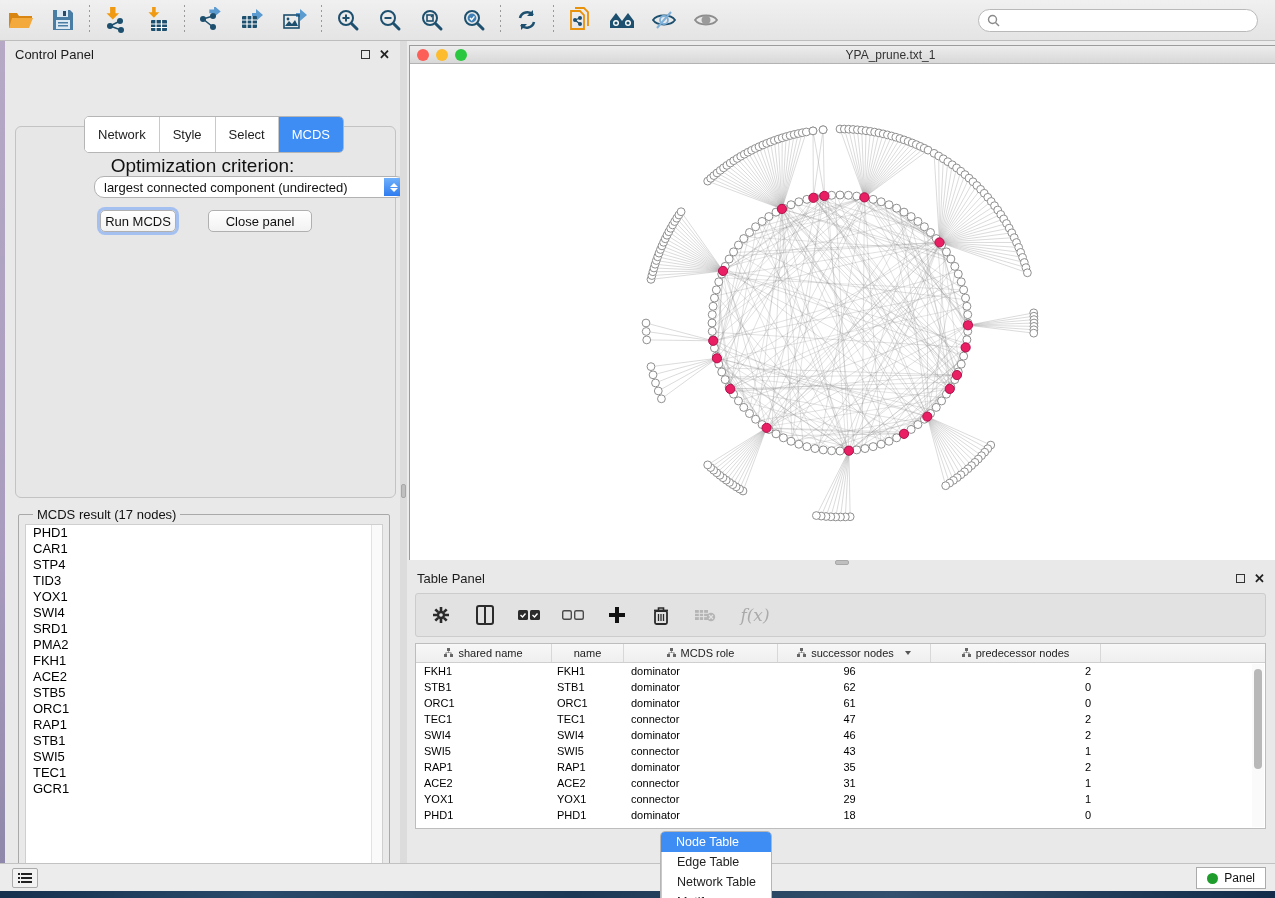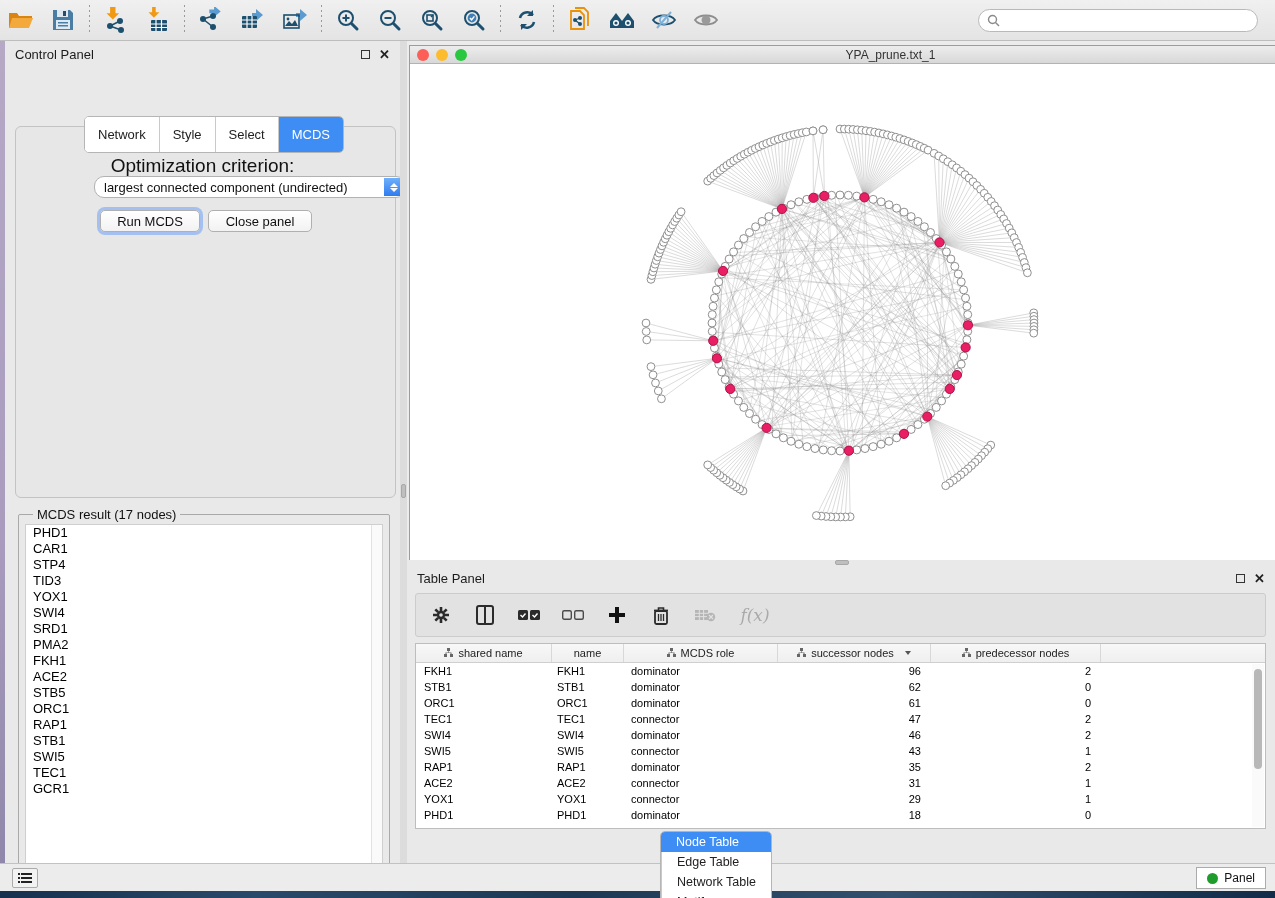--- a/index.html
+++ b/index.html
@@ -50,21 +50,21 @@
     background:#fff; border:1px solid #b2b2b2; border-radius:10px;
     display:flex; align-items:center; font-size:13px; color:#111; padding-left:9px;margin-left:44px; }
   #criterion-stepper { position:absolute; right:1px; top:1px; bottom:1px; width:20px;
     border-radius:0 4px 4px 0; background:linear-gradient(#6fb1fb,#2f7bf0);
     display:flex; flex-direction:column; align-items:center; justify-content:center; gap:1px; }
   .chev { width:0; height:0; border-left:4px solid transparent; border-right:4px solid transparent; }
   .chev.up { border-bottom:4px solid #fff; } .chev.down { border-top:4px solid #fff; }
   .push-btn { position:absolute; top:169px; height:22px; background:linear-gradient(#ffffff,#f2f2f2);
     border:1px solid #b0b0b0; border-radius:5px; font-size:13px; color:#111;
     display:flex; align-items:center; justify-content:center; }
-  #run-mcds { left:95px; width:100px; box-shadow:0 0 0 3px rgba(110,160,250,.55); }
+  #run-mcds { left:95px; width:76px; box-shadow:0 0 0 3px rgba(110,160,250,.55); }
   #close-panel-btn { left:203px; width:104px; }
 
   #mcds-fieldset { position:absolute; left:13px; top:473px; width:372px; height:367px;
     border:1px solid #a9a9a9; border-radius:2px; }
   #mcds-legend { position:absolute; left:14px; top:-8px; background:#e9e9e9; padding:0 4px;
     font-size:13px; color:#111; white-space:nowrap; }
   #mcds-list { position:absolute; left:6px; top:9px; right:6px; bottom:6px; background:#fff;
     border:1px solid #cfcfcf; overflow:hidden; }
   #mcds-scroll { position:absolute; right:0; top:0; bottom:0; width:11px; background:#fafafa;
     border-left:1px solid #e2e2e2; }
@@ -99,21 +99,21 @@
     background:#fff; border:1px solid #bdbdbd; }
   #nt-header { display:flex; height:19px; background:linear-gradient(#f8f8f8,#efefef);
     border-bottom:1px solid #cfcfcf; }
   .hcell { display:flex; align-items:center; justify-content:center; gap:5px;
     font-size:11px; color:#222; border-right:1px solid #d8d8d8; position:relative; }
   .hcaret { width:0; height:0; border-left:3.5px solid transparent; border-right:3.5px solid transparent;
     border-top:4px solid #555; margin-left:6px; }
   .trow { display:flex; height:16px; align-items:center; }
   .tcell { font-size:11px; color:#000; overflow:hidden; white-space:nowrap; }
   .c0 { width:136px; padding-left:8px; } .c1 { width:72px; padding-left:5px; }
-  .c2 { width:154px; padding-left:7px; } .c3 { width:153px; text-align:right; padding-right:10px; }
+  .c2 { width:154px; padding-left:7px; } .c3 { width:153px; text-align:center; padding-right:10px; }
   .c4 { width:170px; text-align:right; padding-right:10px; } .c5 { flex:1; }
   #nt-vscroll { position:absolute; right:1px; top:20px; bottom:1px; width:12px; background:#fafafa; }
   #nt-thumb { position:absolute; left:2px; top:5px; width:8px; height:100px;
     background:#b8b8b8; border-radius:4px; }
   #tp-tabs { left:253px; top:266px;flex-direction:column; }
   #tp-tabs .seg-tab { font-size:12.5px; padding:3px 15px; }
 
   
   #status-bar { position:absolute; left:0; top:863px; width:1275px; height:28px;
     background:#ececec; border-top:1px solid #c2c2c2; }

